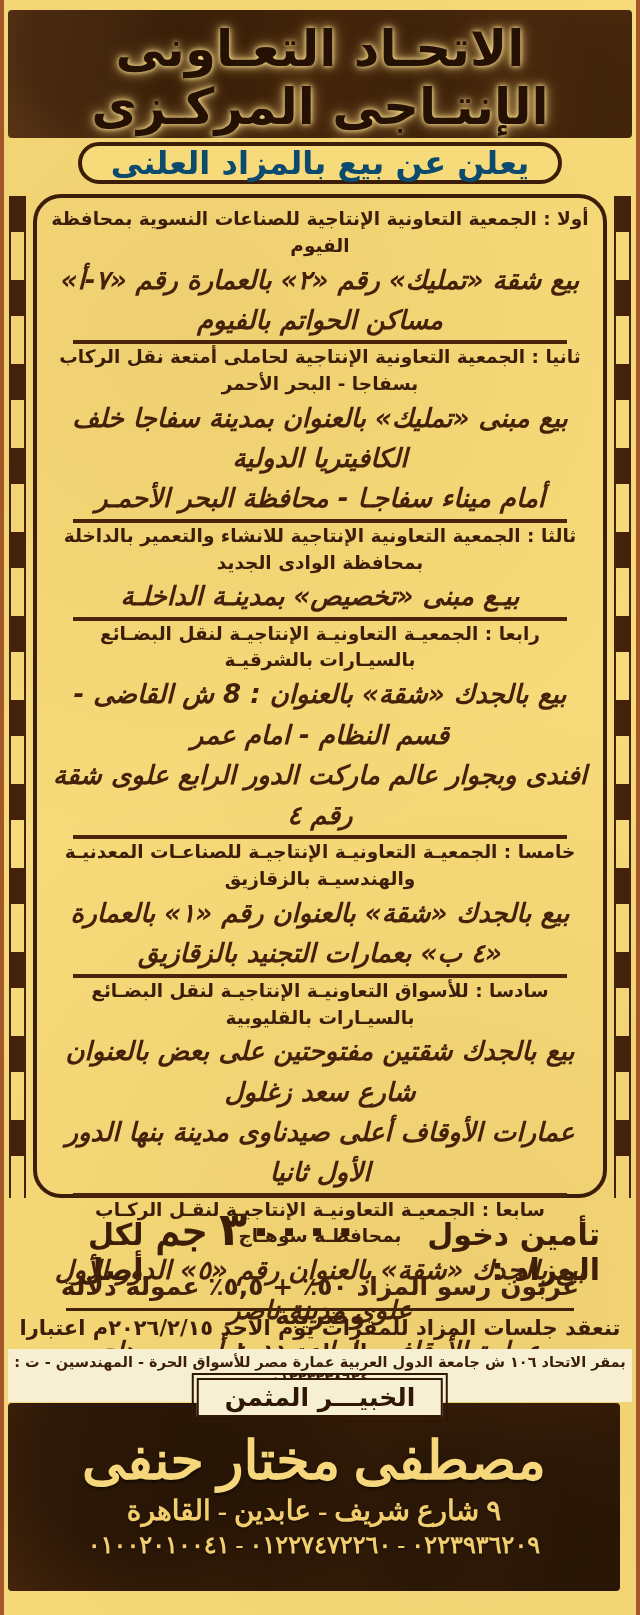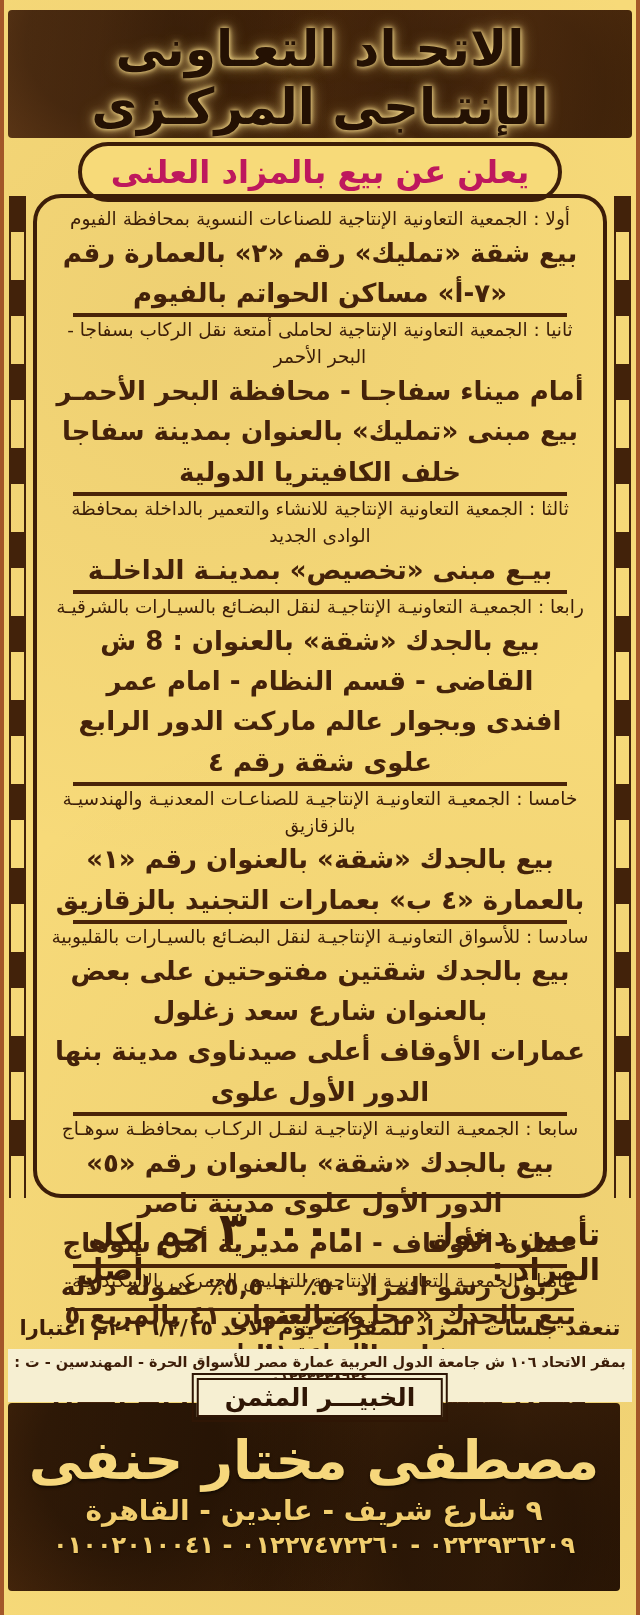--- a/index.html
+++ b/index.html
@@ -28,43 +28,43 @@
   .org-title {
     padding-top:10px; font-size:50px; font-weight:bold; letter-spacing:1px;
     text-shadow:0 0 4px rgba(250,221,140,.95),0 0 9px rgba(250,221,140,.8),0 0 16px rgba(248,214,128,.6);
   }
   .dept-line {
     font-size:25px; font-weight:bold; margin-top:2px;
     text-shadow:0 0 4px rgba(250,221,140,.95),0 0 9px rgba(250,221,140,.8);
   }
   
   .pill {
-    position:absolute; top:142px; left:78px; right:78px; height:60px; z-index:2;
+    position:absolute; top:142px; left:78px; right:78px; height:42px; z-index:2;
     border:4px solid #3c1d08; border-radius:32px; background:#f7da79;
     display:flex; align-items:center; justify-content:center;
-    font-size:32px; font-weight:bold; color:#be185d;
+    font-size:32px; font-weight:bold; color:#0c4a6e;
   }
   
   .film {
     position:absolute; top:196px; height:1002px; width:17px; z-index:1;
     border-left:2px solid #42220a; border-right:2px solid #42220a;
     background:repeating-linear-gradient(180deg,#42220a 0 36px, transparent 36px 84px);
   }
   .film.left { left:9px; } .film.right { right:9px; }
 
   
   .main-box {
     position:absolute; top:194px; left:33px; right:33px; height:1004px;
     border:4px solid #3c1d08; border-radius:28px; background:transparent;
     display:flex; flex-direction:column; justify-content:space-evenly;
     padding:8px 14px; z-index:2;
   }
   .item { text-align:center; color:#42220a; }
-  .item-header { font-size:18.5px; font-weight:normal; color:#3c1e08; line-height:1.45; }
-  .item-line  { font-size:26px; font-weight:bold; line-height:1.55; color:#44220a; }
+  .item-header { font-size:18.5px; font-weight:bold; color:#3c1e08; line-height:1.45; }
+  .item-line  { font-size:26px; font-weight:bold; line-height:1.55; color:#44220a;font-style:italic; }
   .sep { height:3px; border-top:2px solid #4a2408; border-bottom:2px solid #4a2408; margin:0 22px; }
 
   
   .deposit {
     position:absolute; top:1202px; left:40px; right:40px; height:66px;
     display:flex; direction:rtl; align-items:baseline; justify-content:center; gap:12px;
     color:#3c1d08; font-weight:bold;
   }
   .deposit .t30 { font-size:30px; }
   .deposit .amount { font-size:46px; letter-spacing:3px; }
@@ -85,21 +85,21 @@
     padding:3px 26px; border:2px solid #2f1605; outline:2px solid #2f1605; outline-offset:3px;
     white-space:nowrap;
   }
   
   .footer-dark {
     position:absolute; top:1403px; left:8px; right:20px; height:188px; z-index:3;
     background:
       radial-gradient(circle at 20% 30%, rgba(15,7,1,.55) 0 18%, transparent 50%),
       radial-gradient(circle at 78% 70%, rgba(15,7,1,.5) 0 18%, transparent 55%),
       linear-gradient(100deg,#57300f,#3e2108 45%,#4c2a0d 80%,#381d07);
-    border-radius:4px; text-align:center; color:#f2ce6e;
+    border-radius:4px; text-align:center; color:#f2ce6e;font-family:Liberation Serif, serif;
   }
   .expert-name { padding-top:26px; font-size:54px; font-weight:bold; letter-spacing:2px;
     color:#f6d77c; text-shadow:0 2px 3px rgba(0,0,0,.55); }
   .expert-address { font-size:28px; font-weight:bold; margin-top:2px;
     text-shadow:0 1px 2px rgba(0,0,0,.5); }
   .expert-phones { font-size:24px; font-weight:bold; margin-top:4px; letter-spacing:1px;
     text-shadow:0 1px 2px rgba(0,0,0,.5); }
 </style>
 </head>
 <body>
@@ -120,22 +120,22 @@
 
   <section class="main-box">
     <article class="item">
       <div class="item-header">أولا : الجمعية التعاونية الإنتاجية للصناعات النسوية بمحافظة الفيوم</div>
       <div class="item-line">بيع شقة «تمليك» رقم «٢» بالعمارة رقم «٧-أ» مساكن الحواتم بالفيوم</div>
     </article>
     <div class="sep"></div>
 
     <article class="item">
       <div class="item-header">ثانيا : الجمعية التعاونية الإنتاجية لحاملى أمتعة نقل الركاب بسفاجا - البحر الأحمر</div>
+      <div class="item-line">بيع مبنى «تمليك» بالعنوان بمدينة سفاجا خلف الكافيتريا الدولية</div>
       <div class="item-line">أمام ميناء سفاجـا - محافظة البحر الأحمـر</div>
-      <div class="item-line">بيع مبنى «تمليك» بالعنوان بمدينة سفاجا خلف الكافيتريا الدولية</div>
     </article>
     <div class="sep"></div>
 
     <article class="item">
       <div class="item-header">ثالثا : الجمعية التعاونية الإنتاجية للانشاء والتعمير بالداخلة بمحافظة الوادى الجديد</div>
       <div class="item-line">بيـع مبنى «تخصيص» بمدينـة الداخلـة</div>
     </article>
     <div class="sep"></div>
 
     <article class="item">
@@ -147,21 +147,21 @@
 
     <article class="item">
       <div class="item-header">خامسا : الجمعيـة التعاونيـة الإنتاجيـة للصناعـات المعدنيـة والهندسيـة بالزقازيق</div>
       <div class="item-line">بيع بالجدك «شقة» بالعنوان رقم «١» بالعمارة «٤ ب» بعمارات التجنيد بالزقازيق</div>
     </article>
     <div class="sep"></div>
 
     <article class="item">
       <div class="item-header">سادسا : للأسواق التعاونيـة الإنتاجيـة لنقل البضـائع بالسيـارات بالقليوبية</div>
       <div class="item-line">بيع بالجدك شقتين مفتوحتين على بعض بالعنوان شارع سعد زغلول</div>
-      <div class="item-line">عمارات الأوقاف أعلى صيدناوى مدينة بنها الدور الأول علوى</div>
+      <div class="item-line">عمارات الأوقاف أعلى صيدناوى مدينة بنها الدور الأول ثانيا</div>
     </article>
     <div class="sep"></div>
 
     <article class="item">
       <div class="item-header">سابعا : الجمعيـة التعاونيـة الإنتاجيـة لنقـل الركـاب بمحافظـة سوهـاج</div>
       <div class="item-line">بيع بالجدك «شقة» بالعنوان رقم «٥» الدور الأول علوى مدينة ناصر</div>
       <div class="item-line">عمارة الأوقاف - امام مديرية أمن سوهاج</div>
     </article>
     <div class="sep"></div>
 

